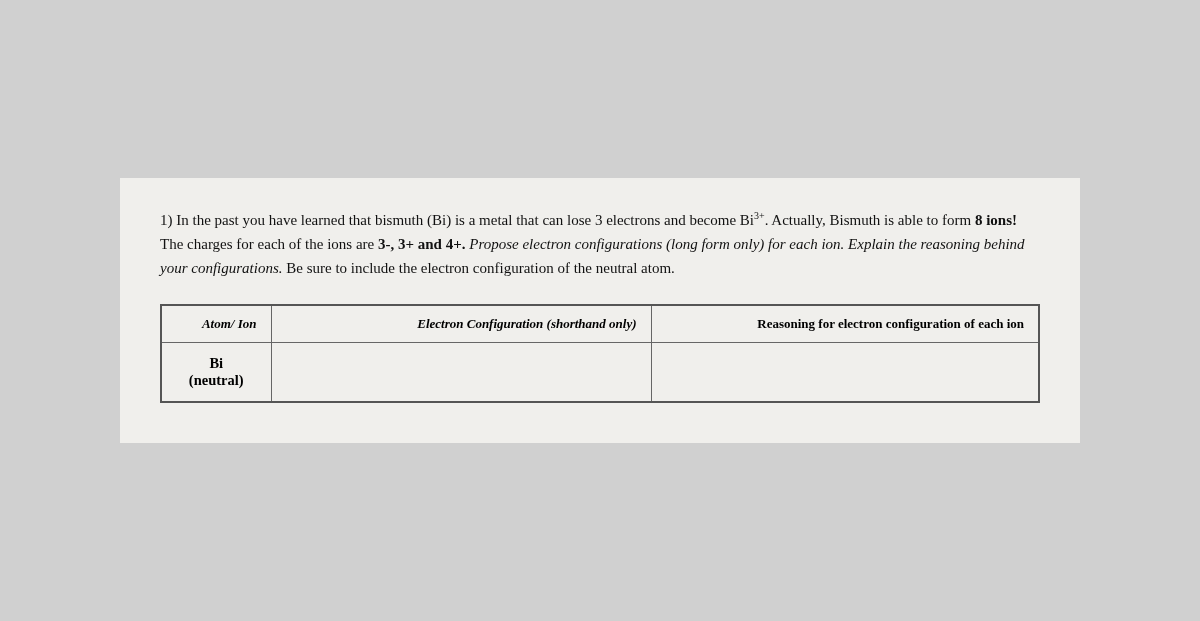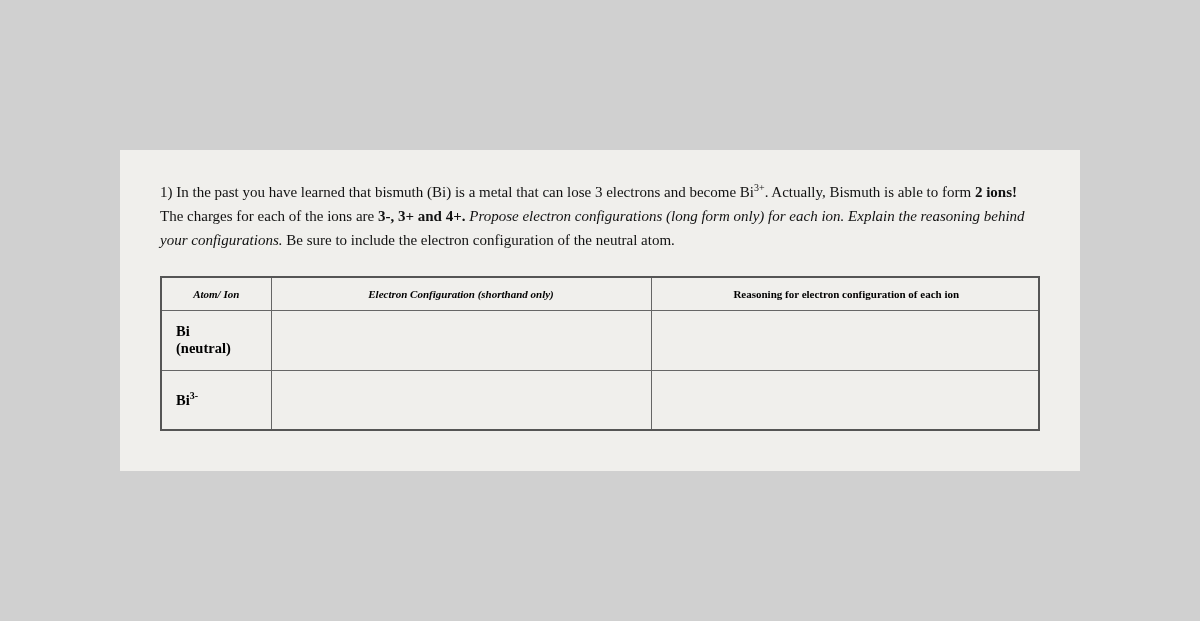--- a/index.html
+++ b/index.html
@@ -48,31 +48,32 @@
 
     table {
       width: 100%;
       border-collapse: collapse;
       border: 2px solid #555;
     }
 
     thead tr th {
       border: 1.5px solid #666;
       padding: 10px 14px;
-      font-size: 11px;
-      text-align: center;
+      font-size: 13px;
+      text-align: right;
       font-weight: bold;
       background-color: #f0efec;
       vertical-align: middle;
     }
 
     tbody tr td {
       border: 1.5px solid #666;
       padding: 10px 14px;
       font-size: 14.5px;
+      text-align: center;
       vertical-align: middle;
       min-height: 54px;
       height: 60px;
       background-color: #f0efec;
     }
 
     .atom-col {
       width: 110px;
       font-weight: bold;
     }
@@ -97,21 +98,21 @@
   </style>
 </head>
 <body>
 
 <div class="page-container">
 
   <div class="question-text">
     <span>1)</span>
     In the past you have learned that bismuth (Bi) is a metal that can lose 3 electrons and
     become Bi<sup>3+</sup>.
-    Actually, Bismuth is able to form <span class="bold">2 ions!</span>
+    Actually, Bismuth is able to form <span class="bold">8 ions!</span>
     The charges for each of the ions are
     <span class="bold">3-, 3+ and 4+.</span>
     <span class="italic">  Propose electron configurations (long form only) for each ion.  Explain the
     reasoning behind your configurations.</span>
     Be sure to include the electron configuration of the
     neutral atom.
   </div>
 
   <table>
     <thead>
@@ -130,25 +131,18 @@
     <tbody>
 
       <tr>
         <td class="atom-col">
           <span>Bi<br>(neutral)</span>
         </td>
         <td class="config-col"></td>
         <td class="reasoning-col"></td>
       </tr>
 
-      <tr>
-        <td class="atom-col">
-          <span>Bi<sup>3-</sup></span>
-        </td>
-        <td class="config-col"></td>
-        <td class="reasoning-col"></td>
-      </tr>
 
 
     </tbody>
   </table>
 
 </div>
 
 </body></html>

